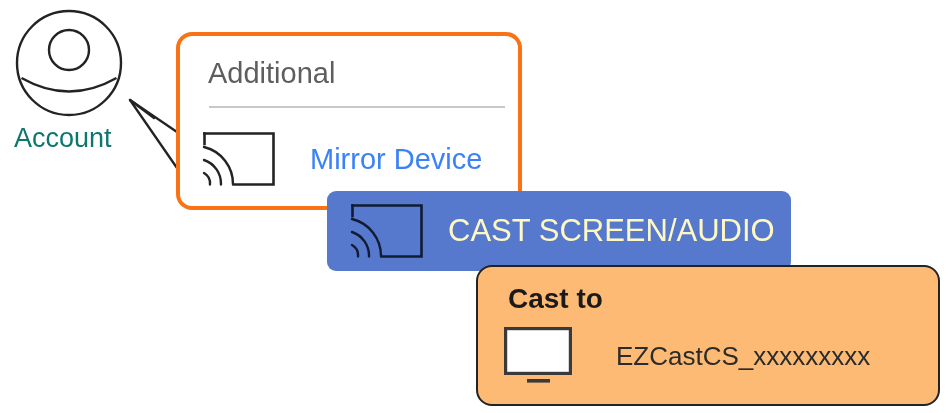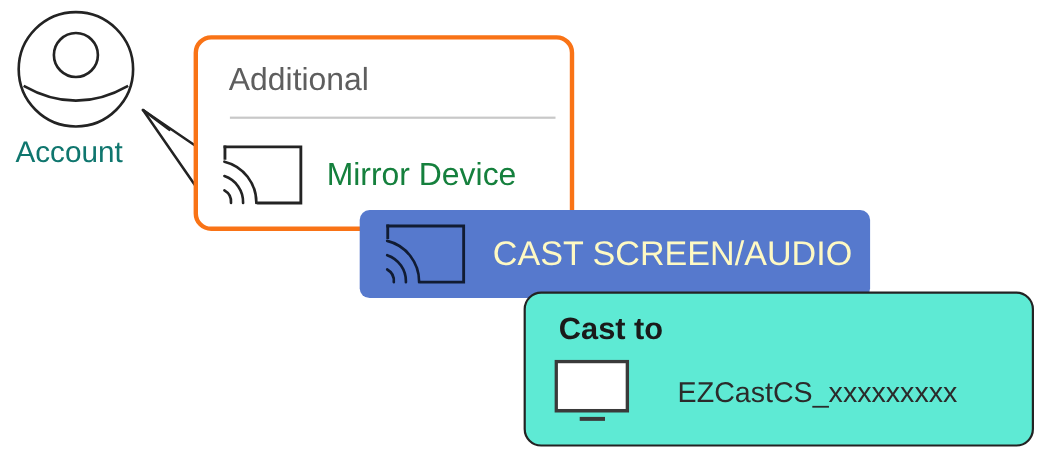--- a/index.html
+++ b/index.html
@@ -95,24 +95,24 @@
     display: flex;
     align-items: center;
   }
   #mirror-cast-icon {
     width: 74px;
     height: 56px;
     flex: 0 0 auto;
     margin-left: 4px;
   }
   #mirror-label {
-    margin-left: 21px;
+    margin-left: 34px;
     font-size: 29px;
     line-height: 34px;
-    color: #15803d;
+    color: #3b82f6;
     white-space: nowrap;
   }
 
   
   #cast-bar {
     position: absolute;
     left: 327px;
     top: 191px;
     width: 464px;
     height: 80px;
@@ -139,21 +139,21 @@
 
   
   #cast-to-panel {
     position: absolute;
     left: 476px;
     top: 265px;
     width: 464px;
     height: 141px;
     border: 2px solid #232323;
     border-radius: 16px;
-    background: #5eead4;
+    background: #fdba74;
     box-sizing: border-box;
     z-index: 5;
   }
   #cast-to-title {
     position: absolute;
     left: 30px;
     top: 15px;
     font-size: 28px;
     line-height: 33px;
     font-weight: bold;

